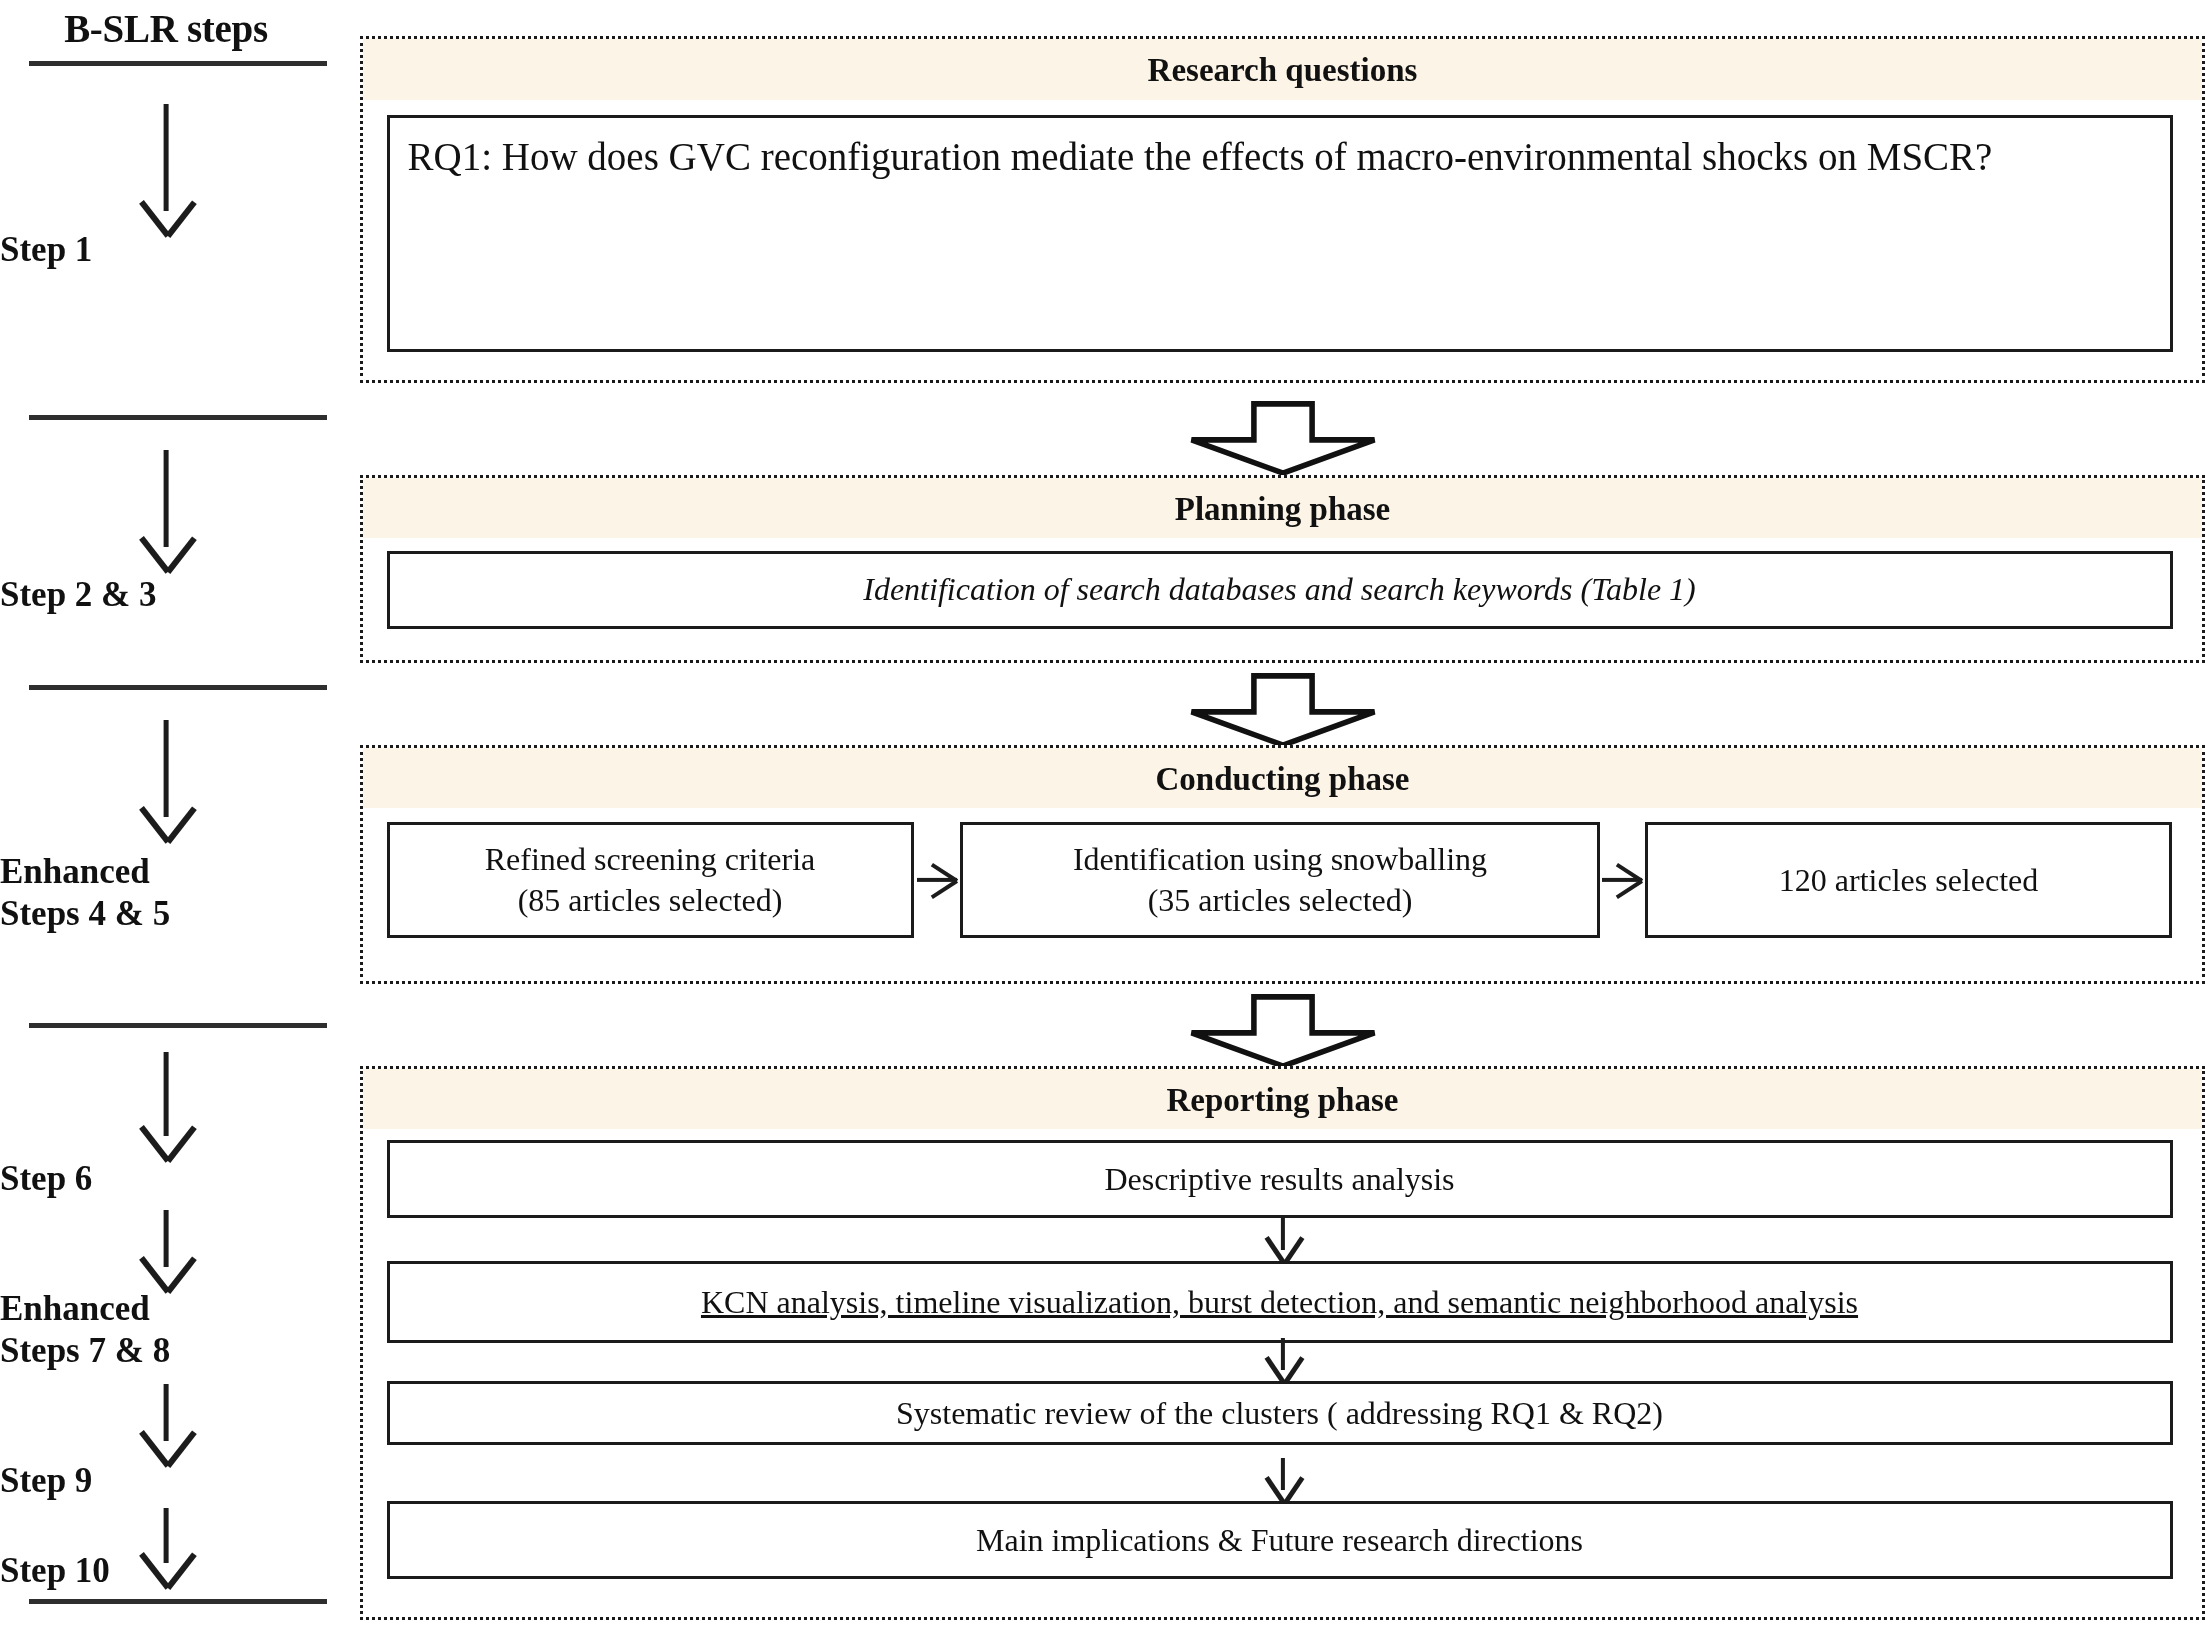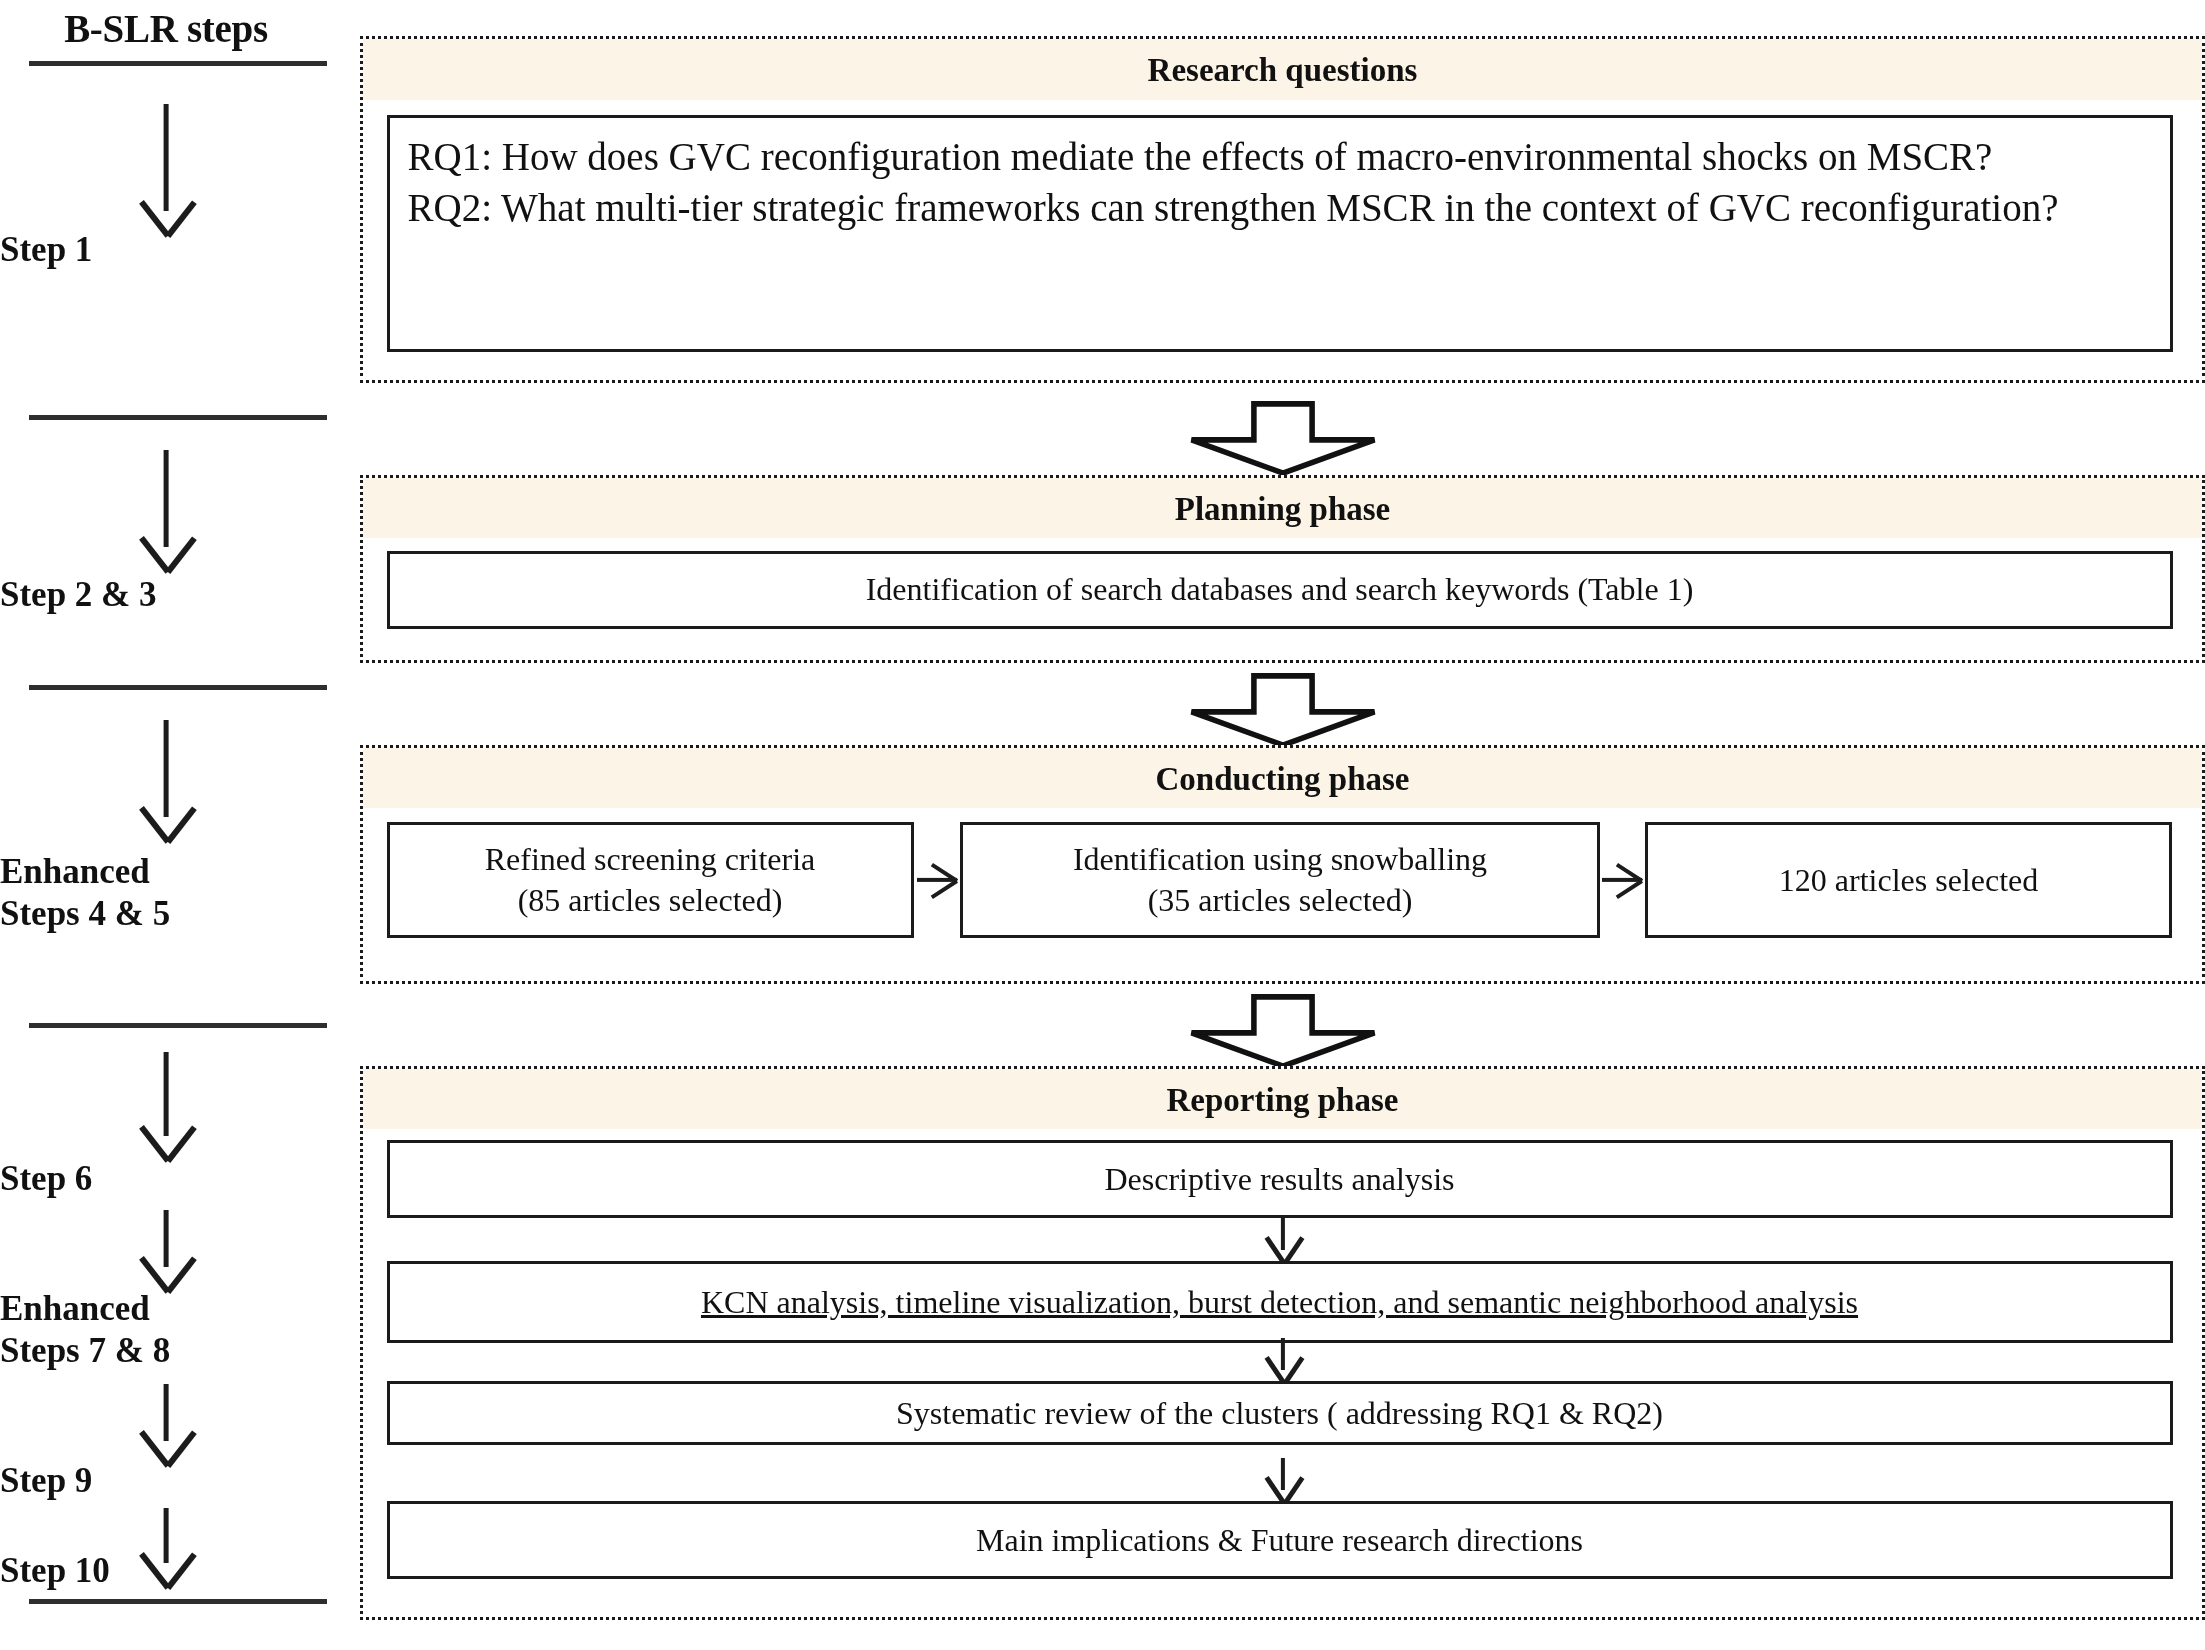--- a/index.html
+++ b/index.html
@@ -271,34 +271,33 @@
 
   </div>
 
   <div id="main">
 
     <div class="phase" style="top:36px;height:347px;">
       <div class="phase-header" style="height:61px;padding-top:15px;">Research questions</div>
       <div class="phase-body" style="height:280px;padding:0;">
         <div class="box left-align" style="position:absolute;left:23.5px;top:15px;width:1786px;height:237px;">
           <div class="rq-line">RQ1: How does GVC reconfiguration mediate the effects of macro-environmental shocks on MSCR?</div>
-          <div class="rq-line">RQ2: What multi-tier strategic frameworks can strengthen MSCR in the context of GVC reconfiguration?</div>
         </div>
       </div>
     </div>
 
     <div class="block-arrow" style="top:401px;">
       <svg width="194" height="75" viewBox="0 0 280 108">
         <polygon points="98,4 182,4 182,56 272,56 140,104 8,56 98,56" fill="#ffffff" stroke="#111111" stroke-width="8" stroke-linejoin="miter"></polygon>
       </svg>
     </div>
 
     <div class="phase" style="top:475px;height:188px;">
       <div class="phase-header" style="height:60px;padding-top:15px;">Planning phase</div>
-      <div class="phase-body" style="height:122px;">
+      <div class="phase-body" style="height:122px;font-style:italic;">
         <div class="box" style="position:absolute;left:23.5px;top:12.5px;width:1786px;height:78px;">Identification of search databases and search keywords (Table 1)</div>
       </div>
     </div>
 
     <div class="block-arrow" style="top:673px;">
       <svg width="194" height="75" viewBox="0 0 280 108">
         <polygon points="98,4 182,4 182,56 272,56 140,104 8,56 98,56" fill="#ffffff" stroke="#111111" stroke-width="8" stroke-linejoin="miter"></polygon>
       </svg>
     </div>
 

